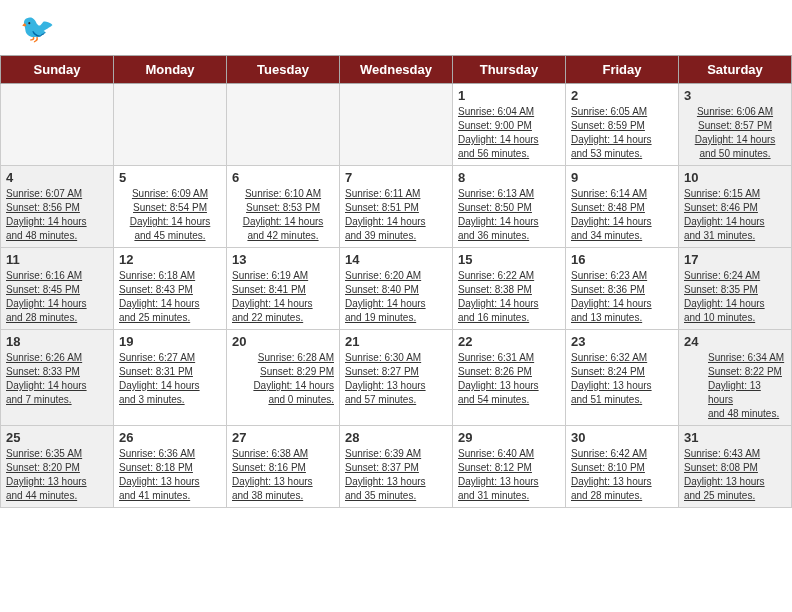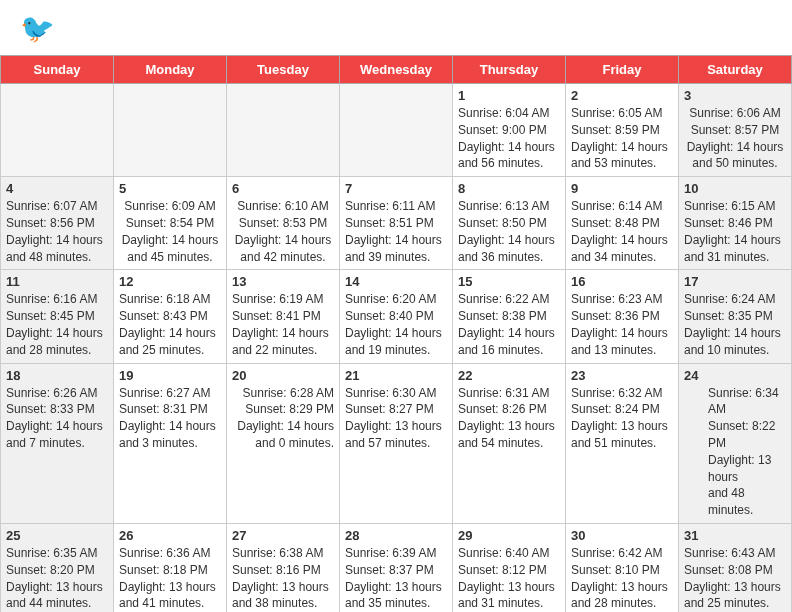--- a/index.html
+++ b/index.html
@@ -6,27 +6,27 @@
     body { font-family: Arial, sans-serif; background: #fff; width: 792px; min-height: 612px; }
     
     .header { padding: 10px 20px 5px 20px; display: flex; align-items: flex-start; justify-content: space-between; }
     .logo { display: flex; flex-direction: column; align-items: flex-start; }
     
     .title-section { text-align: right; }
     .month-year { font-size: 36px; font-weight: bold; color: #333; }
     .location { font-size: 15px; color: #555; margin-top: 2px; }
     
     .calendar { width: 100%; border-collapse: collapse; margin: 0; }
-    .calendar th { background-color: #ef4444; color: #fff; text-align: center; padding: 6px 4px; font-size: 13px; border: 1px solid #aaa; }
+    .calendar th { background-color: #7f1d1d; color: #fff; text-align: center; padding: 6px 4px; font-size: 13px; border: 1px solid #aaa; }
     .calendar td { border: 1px solid #ccc; vertical-align: top; padding: 4px 5px; font-size: 11px; color: #333; min-height: 80px; width: 113px; background: #fff; }
     .calendar td.empty { background: #f5f5f5; }
     .calendar td.shaded { background: #f0f0f0; }
     
     .day-num { font-size: 13px; font-weight: bold; display: block; margin-bottom: 2px; }
-    .day-info { font-size: 12px; line-height: 1.4; color: #333; }
+    .day-info { font-size: 10px; line-height: 1.4; color: #333; text-decoration: underline; }
     
     .logo-wrapper { display: flex; align-items: center; gap: 4px; }
   </style>
 </head>
 <body>
 
 <div class="header">
   <div class="logo-wrapper">
     <div>
       <svg width="36" height="36" viewBox="0 0 36 36">

